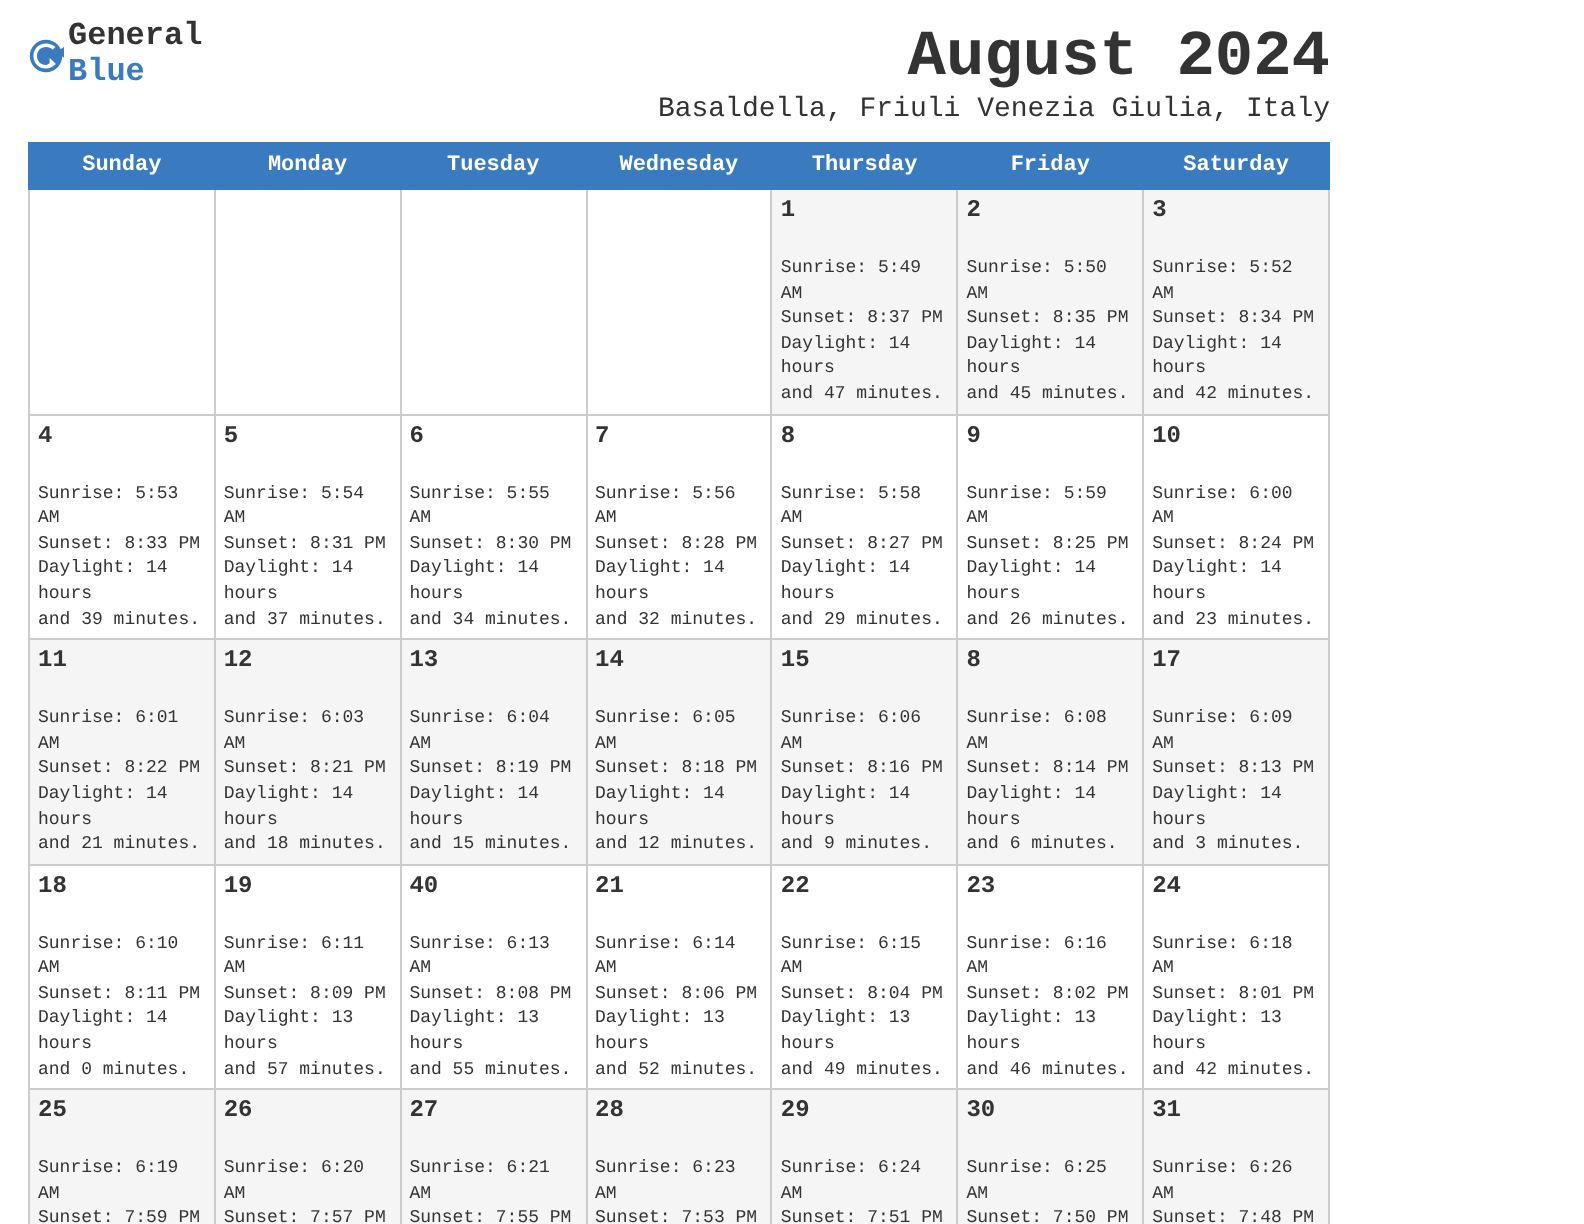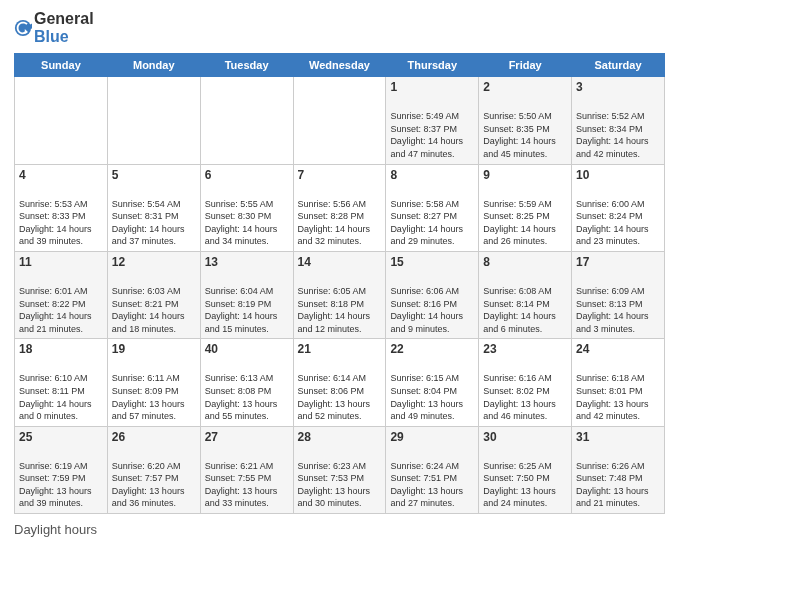--- a/index.html
+++ b/index.html
@@ -8,20 +8,21 @@
       background: #fff;
       width: 792px;
       height: 612px;
       overflow: hidden;
     }
     .page {
       width: 679px;
       height: 612px;
       padding: 10px 14px;
       background: #fff;
+      font-family: Liberation Mono, monospace;
     }
     .header {
       display: flex;
       justify-content: space-between;
       align-items: flex-start;
       margin-bottom: 8px;
     }
     .logo {
       display: flex;
       align-items: center;
@@ -120,20 +121,24 @@
         <circle cx="10" cy="10" r="9" fill="#3a7abf"></circle>
         <path d="M10 3 C6 3 3 6 3 10 C3 14 6 17 10 17 C12 17 14 16 15.5 14.5 L12 11 L12 14 C11 14.5 10.5 15 10 15 C7 15 5 12.8 5 10 C5 7.2 7 5 10 5 C11.5 5 12.8 5.6 13.7 6.5 L15.2 5 C13.8 3.7 12 3 10 3 Z" fill="white"></path>
         <polygon points="16,8 20,5 20,11" fill="#3a7abf"></polygon>
         <polygon points="17,7 22,4 22,10" fill="#3a7abf"></polygon>
       </svg>
       <div class="logo-text">
         <span class="logo-general">General</span>
         <span class="logo-blue">Blue</span>
       </div>
     </div>
+    <div class="title-block">
+      <div class="month-title">August 2024</div>
+      <div class="subtitle">Basaldella, Friuli Venezia Giulia, Italy</div>
+    </div>
   </div>
 
   <table class="calendar">
     <thead>
       <tr>
         <th>Sunday</th>
         <th>Monday</th>
         <th>Tuesday</th>
         <th>Wednesday</th>
         <th>Thursday</th>

